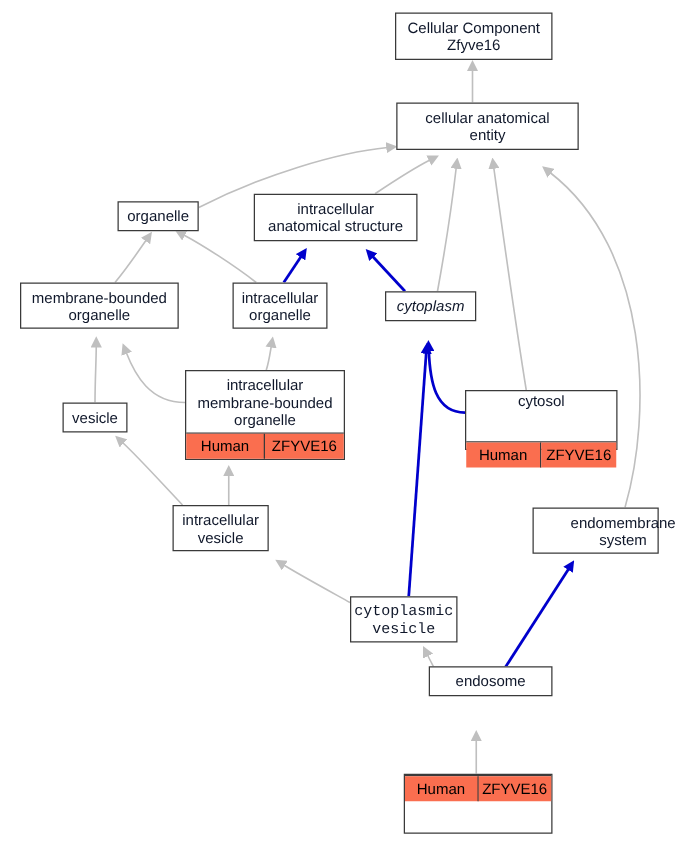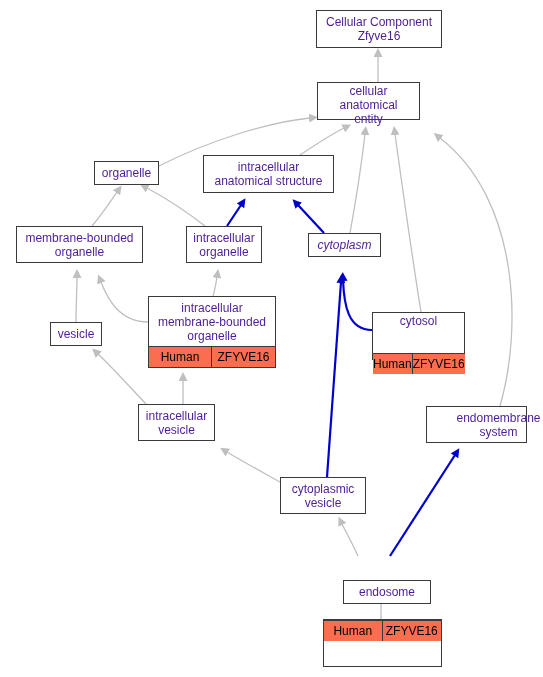--- a/index.html
+++ b/index.html
@@ -30,21 +30,21 @@
     display: flex;
     flex-direction: column;
     z-index: 5;
   }
   .node .title {
     flex: 1 1 auto;
     display: flex;
     align-items: center;
     justify-content: center;
     text-align: center;
-    color: #4c1d95;
+    color: #0f172a;
     font-size: 12px;
     line-height: 14px;
     padding: 1px 3px;
     white-space: pre-line;
     box-sizing: border-box;
   }
   .node .genrow {
     display: flex;
     flex-direction: row;
     border-top: 1px solid #3a3a3a;
@@ -103,21 +103,21 @@
         <path d="M 390,556 L 455,455" fill="none" stroke="#0000cc" stroke-width="2.2" marker-end="url(#arrow-highlight)"></path>
         <path d="M 381,619 C 381,605 381,595 381,592" fill="none" stroke="#bfbfbf" stroke-width="1.3" marker-end="url(#arrow-default)"></path>
       </g>
   </svg>
 
   <div id="node-layer">
       <div class="node" style="left: 316px; top: 10px; width: 126px; height: 38px;">
         <div class="title">Cellular Component
 Zfyve16</div>
       </div>
-      <div class="node" style="left: 317px; top: 82px; width: 103px; height: 38px;">
+      <div class="node" style="left: 317px; top: 82px; width: 146px; height: 38px;">
         <div class="title">cellular anatomical
 entity</div>
       </div>
       <div class="node" style="left: 94px; top: 161px; width: 65px; height: 24px;">
         <div class="title">organelle</div>
       </div>
       <div class="node" style="left: 203px; top: 155px; width: 131px; height: 38px;">
         <div class="title">intracellular
 anatomical structure</div>
       </div>
@@ -134,43 +134,43 @@
       </div>
       <div class="node" style="left: 148px; top: 296px; width: 128px; height: 72px;">
         <div class="title">intracellular
 membrane-bounded
 organelle</div>
         <div class="genrow">
           <div class="cell species">Human</div>
           <div class="cell symbol">ZFYVE16</div>
         </div>
       </div>
-      <div class="node" style="left: 372px; top: 312px; width: 93px; height: 48px; gap: 24px;">
+      <div class="node" style="left: 372px; top: 312px; width: 122px; height: 48px; gap: 24px;">
         <div class="title">cytosol</div>
         <div class="genrow">
           <div class="cell species">Human</div>
           <div class="cell symbol">ZFYVE16</div>
         </div>
       </div>
       <div class="node" style="left: 50px; top: 322px; width: 52px; height: 24px;">
         <div class="title">vesicle</div>
       </div>
       <div class="node" style="left: 138px; top: 404px; width: 77px; height: 37px;">
         <div class="title">intracellular
 vesicle</div>
       </div>
       <div class="node" style="left: 426px; top: 406px; width: 101px; height: 37px; padding-left: 44px;">
         <div class="title">endomembrane
 system</div>
       </div>
-      <div class="node" style="left: 280px; top: 477px; width: 86px; height: 37px;">
+      <div class="node" style="left: 280px; top: 477px; width: 86px; height: 37px; font-family: Liberation Mono, monospace;">
         <div class="title">cytoplasmic
 vesicle</div>
       </div>
-      <div class="node" style="left: 343px; top: 580px; width: 88px; height: 24px;">
+      <div class="node" style="left: 343px; top: 533px; width: 99px; height: 24px;">
         <div class="title">endosome</div>
       </div>
       <div class="node" style="left: 323px; top: 619px; width: 119px; height: 48px;">
         <div class="genrow">
           <div class="cell species">Human</div>
           <div class="cell symbol">ZFYVE16</div>
         </div>
       </div>
     </div>
 </div>

